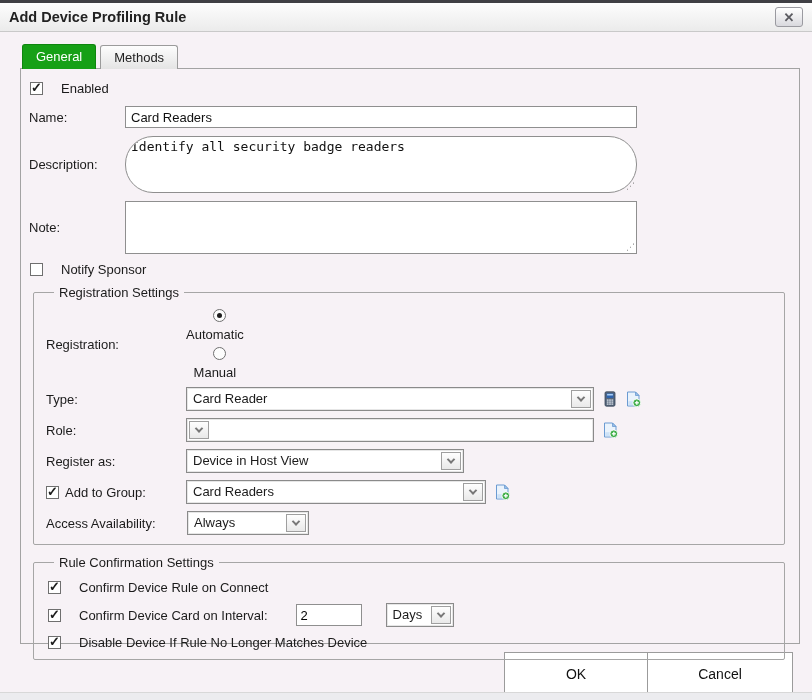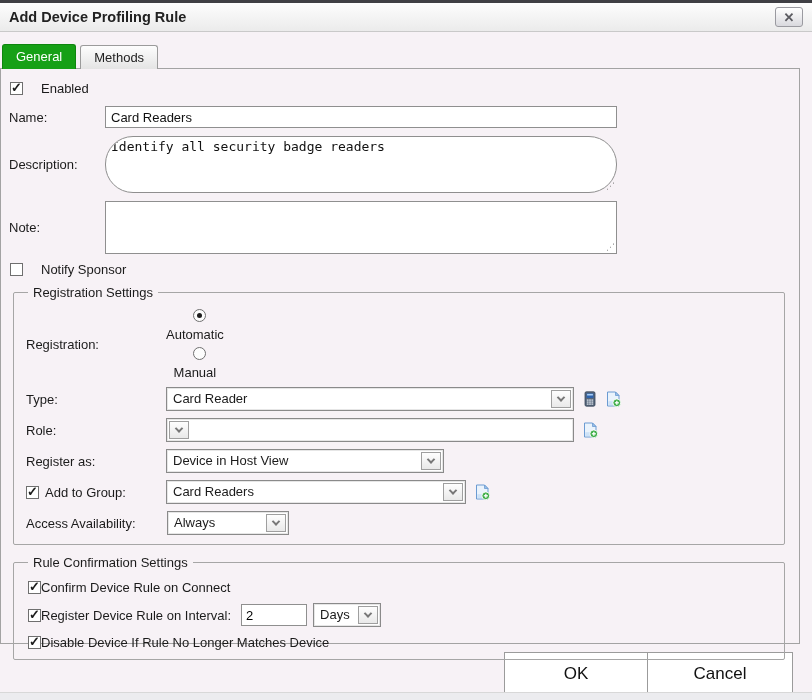--- a/index.html
+++ b/index.html
@@ -13,21 +13,21 @@
   .titlebar {
     height:29px; display:flex; align-items:center; padding:0 9px;
     background:linear-gradient(#fdfdfd,#ebebeb); border-bottom:1px solid #c9c9c9;
   }
   .title { font-weight:bold; font-size:14.5px; color:#222; }
   .close-btn {
     margin-left:auto; width:28px; height:20px; border:1px solid #9a9aa0; border-radius:3px;
     background:linear-gradient(#ffffff,#d9d9de); display:flex; align-items:center; justify-content:center;
     color:#5a5a60; font-weight:bold; font-size:13px; cursor:pointer;
   }
-  .dialog-body { padding:12px 12px 0 0; }
+  .dialog-body { padding:12px 12px 0 20px; }
   .tabs { display:flex; gap:4px; padding-left:2px; position:relative; z-index:2; margin-bottom:-1px; align-items:flex-end; }
   .tab {
     height:24px; padding:4px 13px 0; border:1px solid #9b9b9b; border-bottom:none;
     border-radius:3px 3px 0 0; background:linear-gradient(#fdfdfd,#e4e4e4); color:#222; cursor:pointer;
   }
   .tab.active { height:25px; background:#16a016; border-color:#0f860f; color:#fff; z-index:3; position:relative; }
   .panel { border:1px solid #a3a3a3; height:576px; padding:10px 10px 8px 6px; position:relative; z-index:1; }
 
   .row { display:flex; align-items:center; margin-bottom:8px; }
   .row .lbl { width:98px; flex:none; padding-left:2px; }
@@ -56,21 +56,21 @@
   }
   .radio {
     width:13px; height:13px; border:1px solid #707070; border-radius:50%; background:#fdfdfd;
     position:relative; flex:none; cursor:pointer;
   }
   .radio.selected::after {
     content:""; position:absolute; left:3px; top:3px; width:5px; height:5px; border-radius:50%; background:#1e1e1e;
   }
 
   fieldset.group { border:1px solid #a6a6a6; border-radius:2px; margin:0 4px 10px 6px; padding:2px 10px 9px 12px; }
-  fieldset.group legend { padding:0 5px; margin-left:2px; }
+  fieldset.group legend { padding:0 5px; margin-left:8px; }
   .frow { display:flex; align-items:center; margin-top:7px; }
   .frow .flbl { width:140px; flex:none; }
   .flbl-check { width:140px; flex:none; display:flex; align-items:center; gap:6px; }
   .radio-group { display:flex; align-items:center; gap:5px;flex-direction:column; }
   .radio-group .rlbl { margin-right:10px; }
 
   .combo {
     display:flex; align-items:stretch; height:24px; border:1px solid #8a8a8a; background:#fff;
     box-shadow:inset 0 0 0 1px #e6e6e6;
   }
@@ -78,27 +78,27 @@
   .combo .cbtn {
     width:20px; flex:none; margin:2px; border:1px solid #9f9f9f;
     background:linear-gradient(#fefefe,#e9e9e9); display:flex; align-items:center; justify-content:center; cursor:pointer;
   }
   .chev { width:6px; height:6px; border-right:2px solid #777; border-bottom:2px solid #777;
     transform:rotate(45deg) translate(-1px,-1px); }
   .w-lg { width:408px; } .w-md { width:278px; } .w-gr { width:300px; } .w-sm { width:122px; } .w-days { width:68px; margin-left:6px; }
   .icons { display:flex; gap:7px; margin-left:8px; align-items:center; }
   .icon-btn { width:16px; height:16px; cursor:pointer; display:block; }
 
-  .crow { display:flex; align-items:center; gap:0; margin-top:8px; padding-left:2px; }
+  .crow { display:flex; align-items:center; gap:18px; margin-top:8px; padding-left:2px; }
   input.interval { width:66px; height:22px; border:1px solid #8f8f8f; padding:0 4px;
     font:13px "Liberation Sans", sans-serif; margin-left:10px; }
 
   .footer { display:flex; justify-content:flex-end; margin:8px 7px 0 0; }
   .btn {
-    width:144px; height:44px; border:1px solid #9b9b9b; background:#fff; font-size:17px;
+    width:144px; height:44px; border:1px solid #9b9b9b; background:#fff; font-size:14px;
     display:flex; align-items:center; justify-content:center; cursor:pointer; color:#111;
   }
   .btn + .btn { margin-left:-1px; width:146px; }
   .bottom-edge { position:absolute; left:0; right:0; bottom:0; height:8px; background:#ececef; border-top:1px solid #d8d8d8; }
 </style>
 </head>
 <body>
 
 <div class="top-edge"></div>
 
@@ -262,21 +262,21 @@
     <fieldset class="group" style="margin-bottom:0;">
       <legend>Rule Confirmation Settings</legend>
 
       <div class="crow">
         <span class="check checked"></span>
         <span>Confirm Device Rule on Connect</span>
       </div>
 
       <div class="crow">
         <span class="check checked"></span>
-        <span>Register Device Rule on Interval:</span>
+        <span>Confirm Device Card on Interval:</span>
         <input class="interval" value="2" style="">
         <span class="combo w-days">
           <span class="cval">Days</span>
           <span class="cbtn">
               <span class="chev"></span>
             </span>
         </span>
       </div>
 
       <div class="crow">

